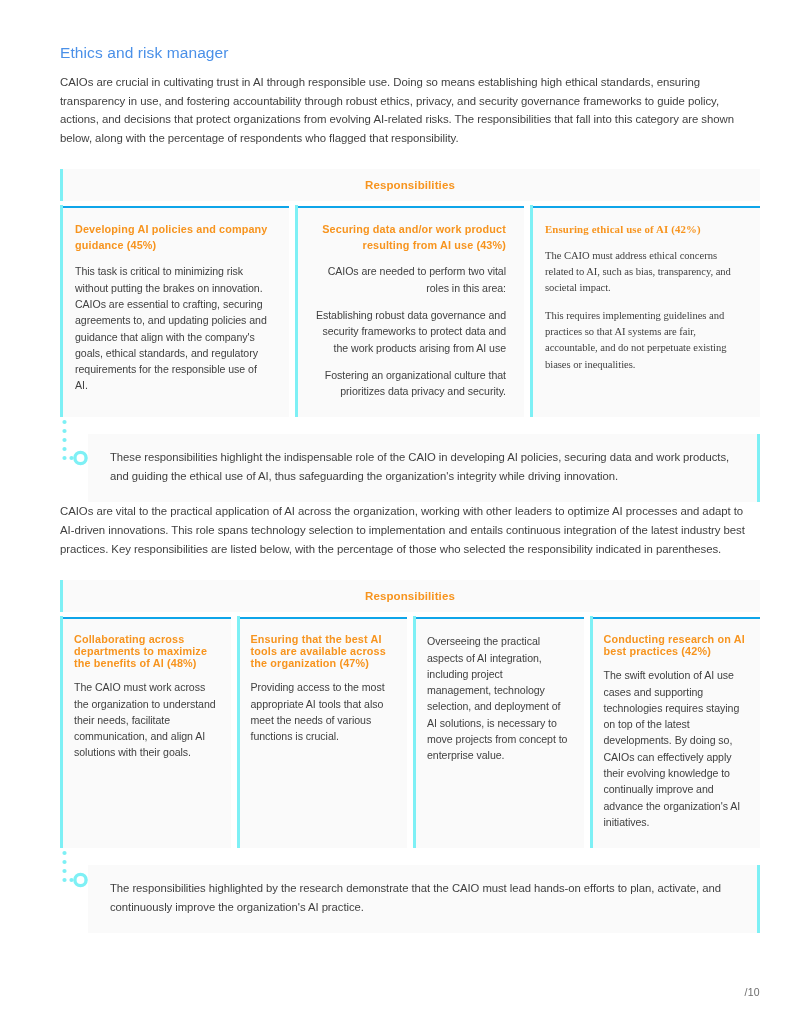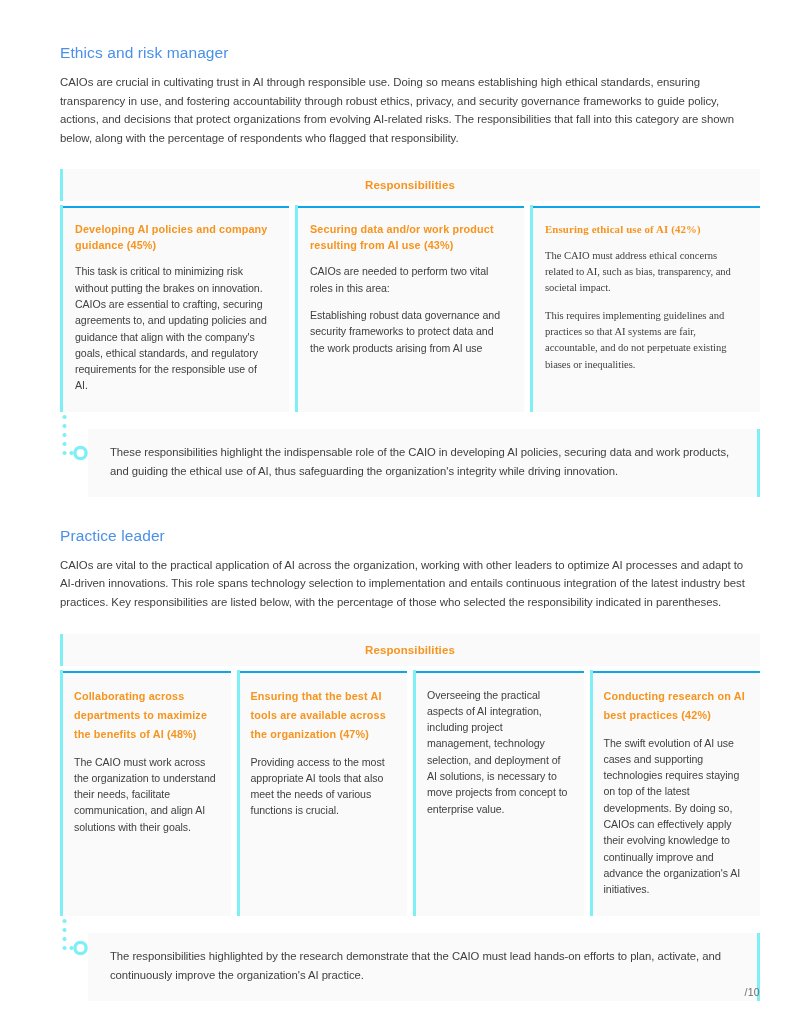--- a/index.html
+++ b/index.html
@@ -104,26 +104,26 @@
     line-height: 16.3px;
     color: #3f3f3f;
     letter-spacing: -0.05px;
     margin-bottom: 11px;
   }
   .resp-para:last-child { margin-bottom: 0; }
 
   
   .cols-3 .resp-card { padding: 14px 18px 18px 15px; }
   .cols-3 .resp-card:nth-child(1) { flex: 0 0 229px; }
-  .cols-3 .resp-card:nth-child(2) { flex: 0 0 229px; }
+  .cols-3 .resp-card:nth-child(2) { flex: 0 0 229px; text-align: right; }
   .cols-3 .resp-card:nth-child(3) { flex: 1 1 auto; font-family: Liberation Serif, serif; }
 
   
   .cols-4 .resp-card { padding: 14px 14px 18px 14px; }
-  .cols-4 .resp-title { line-height: 19px; }
+  .cols-4 .resp-title { line-height: 12px; }
 
   
   .callout-wrap {
     position: relative;
     margin-top: 17px;
     padding-left: 28px;
   }
 
   .callout-deco {
     position: absolute;
@@ -183,20 +183,21 @@
 
       <div class="resp-card">
         <div class="resp-title">Developing AI policies and company guidance (45%)</div>
         <p class="resp-para">This task is critical to minimizing risk without putting the brakes on innovation. CAIOs are essential to crafting, securing agreements to, and updating policies and guidance that align with the company's goals, ethical standards, and regulatory requirements for the responsible use of AI.</p>
       </div>
 
       <div class="resp-card">
         <div class="resp-title">Securing data and/or work product resulting from AI use (43%)</div>
         <p class="resp-para">CAIOs are needed to perform two vital roles in this area:</p>
         <p class="resp-para">Establishing robust data governance and security frameworks to protect data and the work products arising from AI use</p>
+        <p class="resp-para">Fostering an organizational culture that prioritizes data privacy and security.</p>
       </div>
 
       <div class="resp-card">
         <div class="resp-title">Ensuring ethical use of AI (42%)</div>
         <p class="resp-para">The CAIO must address ethical concerns related to AI, such as bias, transparency, and societal impact.</p>
         <p class="resp-para">This requires implementing guidelines and practices so that AI systems are fair, accountable, and do not perpetuate existing biases or inequalities.</p>
       </div>
 
     </div>
   </div>
@@ -209,21 +210,20 @@
       <circle cx="4.5" cy="31" r="2.1" fill="#7ef0f5"></circle>
       <circle cx="4.5" cy="40" r="2.1" fill="#7ef0f5"></circle>
       <circle cx="11.5" cy="40" r="2.1" fill="#7ef0f5"></circle>
       <circle cx="20.5" cy="40" r="5.6" fill="none" stroke="#7ef0f5" stroke-width="3.4"></circle>
     </svg>
     <div class="callout">
       <p class="callout-text">These responsibilities highlight the indispensable role of the CAIO in developing AI policies, securing data and work products, and guiding the ethical use of AI, thus safeguarding the organization's integrity while driving innovation.</p>
     </div>
   </div>
 
-  <h2 class="section-heading" style="margin-top:30px;">Practice leader</h2>
 
   <p class="body-para">CAIOs are vital to the practical application of AI across the organization, working with other leaders to optimize AI processes and adapt to AI-driven innovations. This role spans technology selection to implementation and entails continuous integration of the latest industry best practices. Key responsibilities are listed below, with the percentage of those who selected the responsibility indicated in parentheses.</p>
 
   <div class="table-block">
 
     <div class="table-header">
       <span class="table-header-label">Responsibilities</span>
     </div>
 
     <div class="table-row cols-4">

